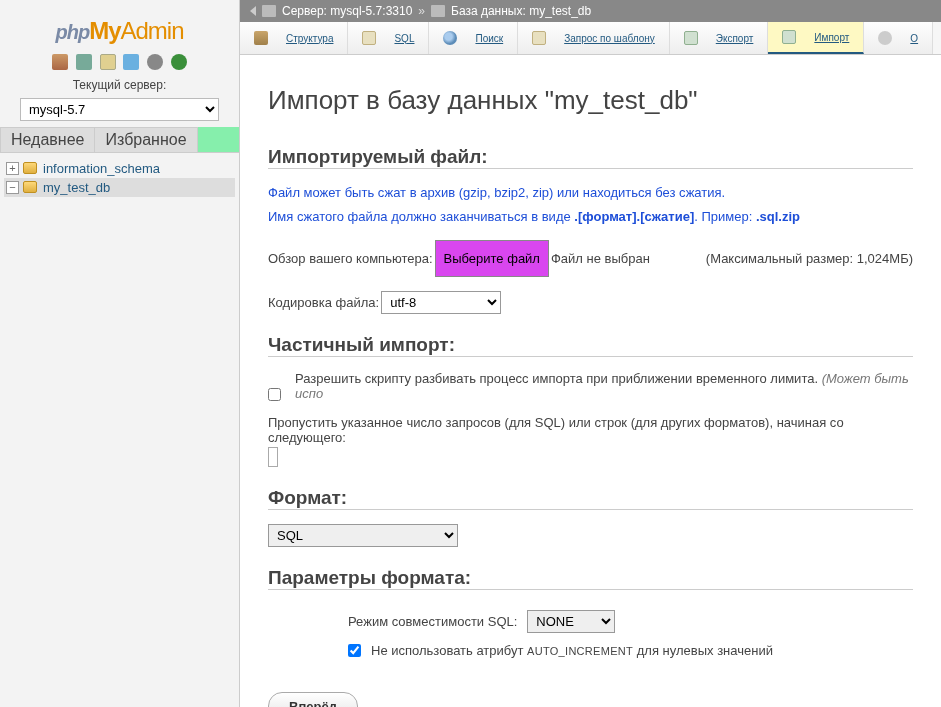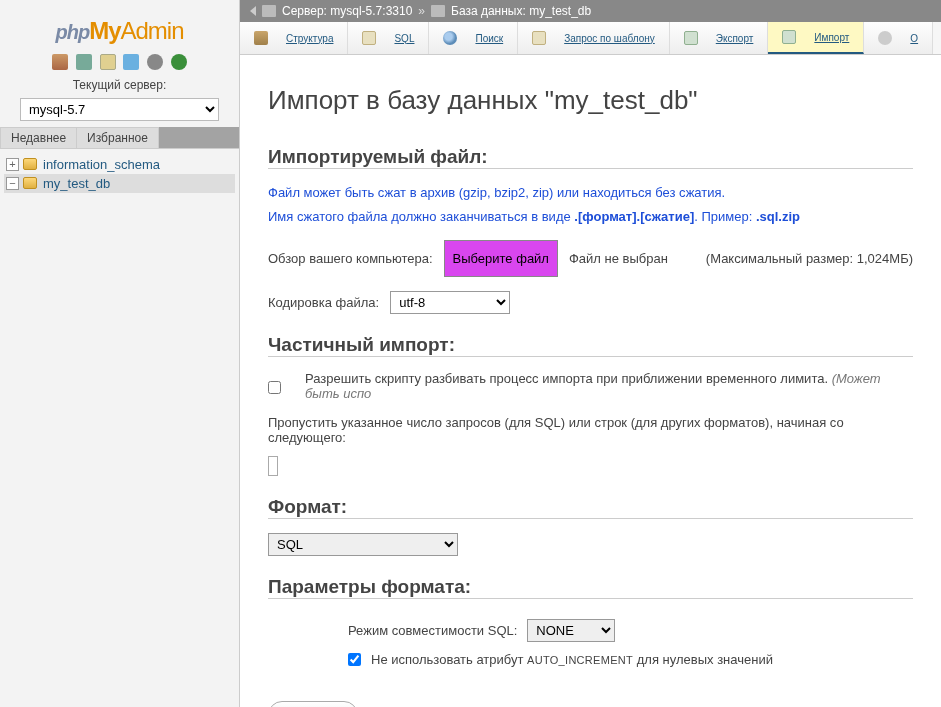--- a/index.html
+++ b/index.html
@@ -53,22 +53,22 @@
       margin: 4px 20px 6px;
       width: calc(100% - 40px);
       font-size: 13px;
       padding: 2px 4px;
       background: #fff;
       border: 1px solid #bbb;
     }
     .tabs-recent {
       display: flex;
       border-bottom: 1px solid #ccc;
-      background: #a3a3a3;
-      font-size: 12px;
+      background: #86efac;
+      font-size: 16px;
     }
     .tabs-recent div {
       padding: 3px 10px;
       border: 1px solid #ccc;
       border-bottom: none;
       background: #ddd;
       margin-right: -1px;
       cursor: pointer;
     }
     .db-tree {
@@ -179,41 +179,41 @@
       font-weight: bold;
       color: #444;
       border-bottom: 1px solid #ccc;
       margin: 20px 0 14px;
     }
     .hint { font-size: 13px; color: #1d4ed8; margin: 4px 0; line-height: 1.5; }
     .form-row {
       margin: 14px 0;
       display: flex;
       align-items: center;
-      gap: 11px;
+      gap: 2px;
       font-size: 13px;
       flex-wrap: wrap;
     }
     .form-row label { }
     .btn-file {
       border: 1px solid #888;
       background: #d946ef;
       padding: 10px 8px;
       font-size: 13px;
       cursor: pointer;
     }
     select.inline {
       border: 1px solid #999;
       background: #fff;
       font-size: 13px;
       padding: 2px 4px;
       min-width: 120px;
     }
     .max-size { margin-left: auto; color: #444; font-size: 13px; }
-    .checkbox-row { display: flex; align-items: center; gap: 24px; margin: 10px 0; font-size: 13px; }
+    .checkbox-row { display: flex; align-items: flex-end; gap: 14px; margin: 10px 0; font-size: 13px; }
     .checkbox-row input { margin-top: 2px; }
     .italic-hint { font-style: italic; color: #777; }
     select.format-select { width: 190px; padding: 2px 4px; border: 1px solid #999; font-size: 13px; }
     .format-options {
       margin: 20px 0 14px 80px;
     }
     .format-options .opt-row { display: flex; align-items: center; gap: 10px; margin: 10px 0; font-size: 13px;}
     select.compat { width: 88px; padding: 2px 4px; border: 1px solid #999; font-size: 13px; }
     .small-caps { font-variant: small-caps; font-size: 11px; letter-spacing: 0.3px; }
     .submit-btn {

